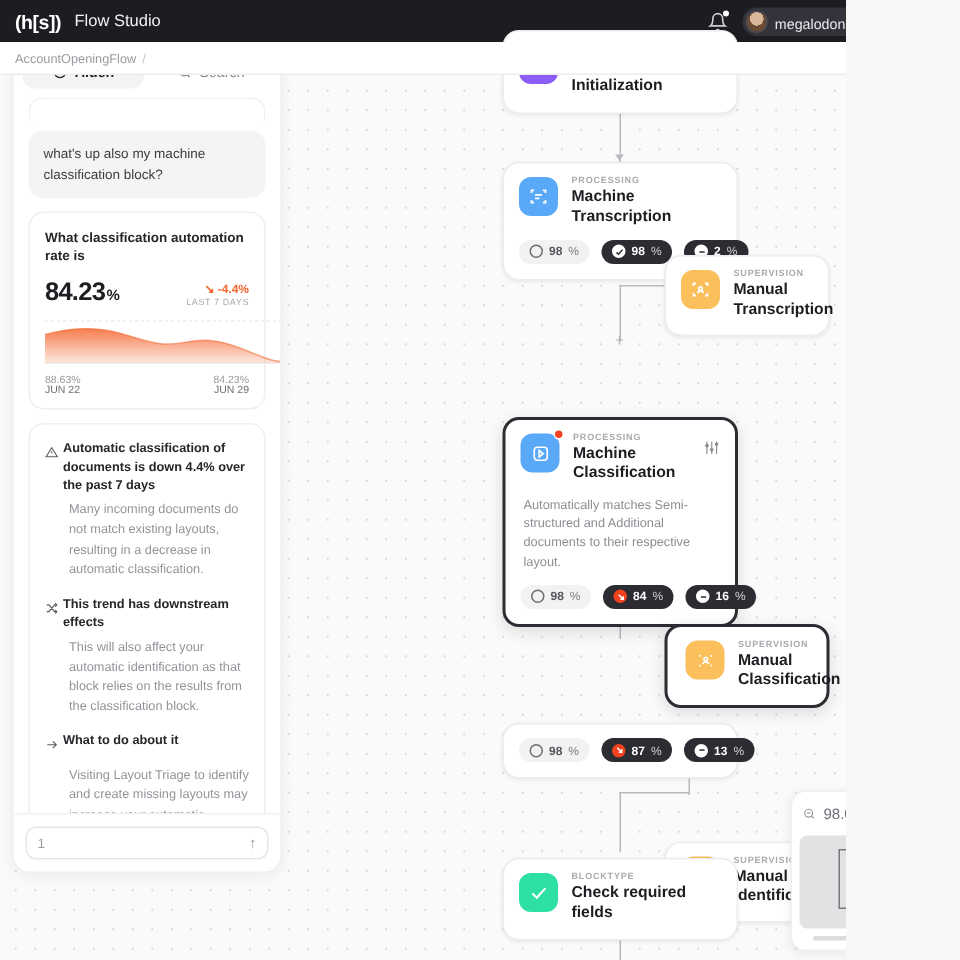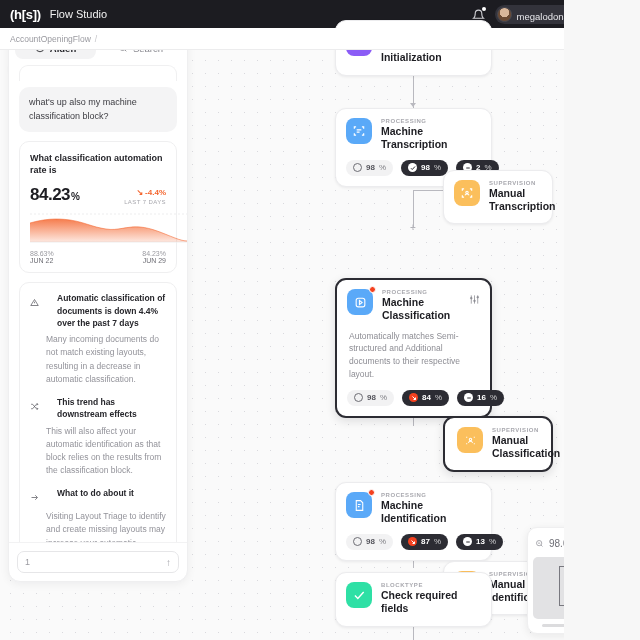--- a/index.html
+++ b/index.html
@@ -125,21 +125,21 @@
   .big .unit { font-size:10px; font-weight:700; margin-left:1px; }
   .delta-wrap { margin-left:auto; text-align:right; }
   .delta { font-size:8px; font-weight:700; color:#f4662f; display:flex; align-items:center; justify-content:flex-end; gap:2px; }
   .delta-sub { font-size:6px; letter-spacing:.4px; color:#a8a8ae; margin-top:2px; }
   .spark { margin-top:6px; position:relative; height:34px; }
   .endpoints { display:flex; margin-top:5px; font-size:7px; color:#9a9aa0; }
   .ep-r { margin-left:auto; text-align:right; }
   .ep b { display:block; color:#6d6d74; font-weight:400; }
 
   .insight-card { border:1px solid #efeff0; border-radius:10px; padding:9px 10px; margin-bottom:9px; }
-  .ins-head { display:flex; gap:17px; align-items:flex-start; }
+  .ins-head { display:flex; gap:2px; align-items:flex-start; }
   .ins-ic { width:10px; color:#5c5c63; flex:none; margin-top:1px; }
   .ins-title { font-size:8.5px; font-weight:700; color:#26262b; line-height:1.45; }
   .ins-body { font-size:8.5px; color:#93939a; line-height:1.55; padding-left:16px; margin-top:4px; }
   .ins-block { margin-top:10px; }
 
   .composer { flex:none; padding:8px; border-top:1px solid #f2f2f3; }
   .composer-box { height:22px; border:1px solid #e6e6e8; border-radius:7px; display:flex; align-items:center; padding:0 7px; }
   .composer-val { font-size:9px; color:#9b9ba1; }
   .send { margin-left:auto; color:#a0a0a6; font-size:10px; }
 
@@ -378,33 +378,20 @@
             </svg>
         </div>
         <div>
           <div class="nkicker">SUPERVISION</div>
           <div class="ntitle">Manual Classification</div>
         </div>
       </div>
     </div>
 
     <div class="node" style="left:335px; top:432px; width:157px;">
-      <div class="node-head">
-        <div class="nicon blue">
-          <svg width="13" height="13" viewBox="0 0 24 24" fill="none" stroke="currentColor" stroke-width="2">
-              <path d="M6 3h8l4 4v14H6z"></path>
-              <path d="M9 10h5M9 14h3"></path>
-            </svg>
-          <span class="reddot"></span>
-        </div>
-        <div>
-          <div class="nkicker">PROCESSING</div>
-          <div class="ntitle">Machine Identification</div>
-        </div>
-      </div>
       <div class="nstats">
         <div class="pill light">
           <span class="pdot hollow"></span>
           <span>98</span>
           <span class="pct">%</span>
         </div>
         <div class="pill dark">
           <span class="pdot red">
               <svg width="6" height="6" viewBox="0 0 24 24" fill="none" stroke="currentColor" stroke-width="4">
                 <path d="M6 6l12 12M18 10v8h-8"></path>

